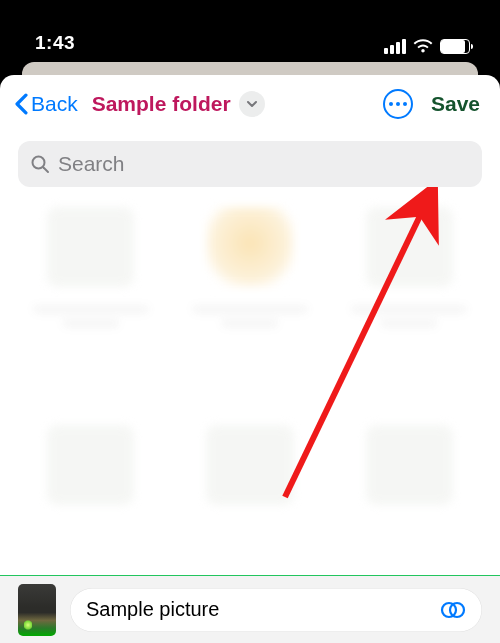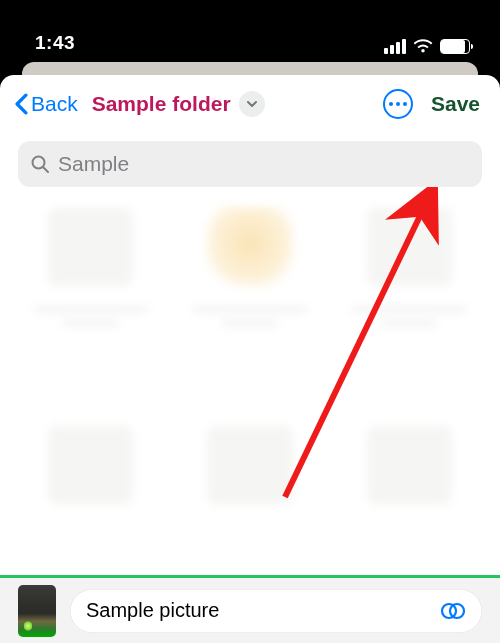--- a/index.html
+++ b/index.html
@@ -52,21 +52,21 @@
   .blur-line { height:8px; width:80%; border-radius:4px;
     background-image: radial-gradient(#6a6a6a 1px, transparent 1px);
     background-size: 3px 3px;
   }
   .blur-line.sm { width:40%; }
 
   
   .arrow-svg { position:absolute; left:255px; top:-10px; pointer-events:none; }
 
   
-  .bottom-bar { position:absolute; left:0; right:0; bottom:0; height:68px; background:#f3f3f3; display:flex; align-items:center; padding: 0 18px; gap:14px; border-top:3px solid #22c55e;}
+  .bottom-bar { position:absolute; left:0; right:0; bottom:0; height:68px; background:#f3f3f3; display:flex; align-items:center; padding: 0 18px; gap:14px; border-top:1px solid #22c55e;}
   .thumb { width:38px; height:52px; border-radius:5px; background: linear-gradient(180deg,#3a3a38 0%, #2c2c29 45%, #2c2c29 55%, #6f6840 70%, #2b7a2a 85%, #0a0 100%); position:relative; overflow:hidden;}
   .thumb::after{content:"";position:absolute;left:6px;bottom:6px;width:8px;height:10px;background:radial-gradient(circle,#d8ff7a 0%, #7bd83a 60%, transparent 80%);border-radius:2px;}
   .pill { flex:1; height:44px; background:#fff; border-radius:22px; display:flex; align-items:center; justify-content:space-between; padding: 0 16px; box-shadow: 0 0 0 0.5px #ddd inset;}
   .pill-text { font-size:20px; color:#000; }
 </style>
 </head>
 <body>
 
 <div class="status-bar">
   <div class="status-time">1:43</div>
@@ -112,21 +112,21 @@
         <span></span>
     </div>
     <button class="save-btn">Save</button>
   </div>
 
   <div class="search-wrap">
     <svg width="20" height="20" viewBox="0 0 20 20">
         <circle cx="8.5" cy="8.5" r="6" fill="none" stroke="#808084" stroke-width="2"></circle>
         <line x1="13.5" y1="13.5" x2="18" y2="18" stroke="#808084" stroke-width="2" stroke-linecap="round"></line>
       </svg>
-    <span class="search-ph">Sample</span>
+    <span class="search-ph">Search</span>
   </div>
 
   <div class="content">
     <div class="blur-grid">
       <div class="blur-card">
           <div class="blur-thumb"></div>
           <div class="blur-text">
             <div class="blur-line"></div>
             <div class="blur-line sm"></div>
           </div>

